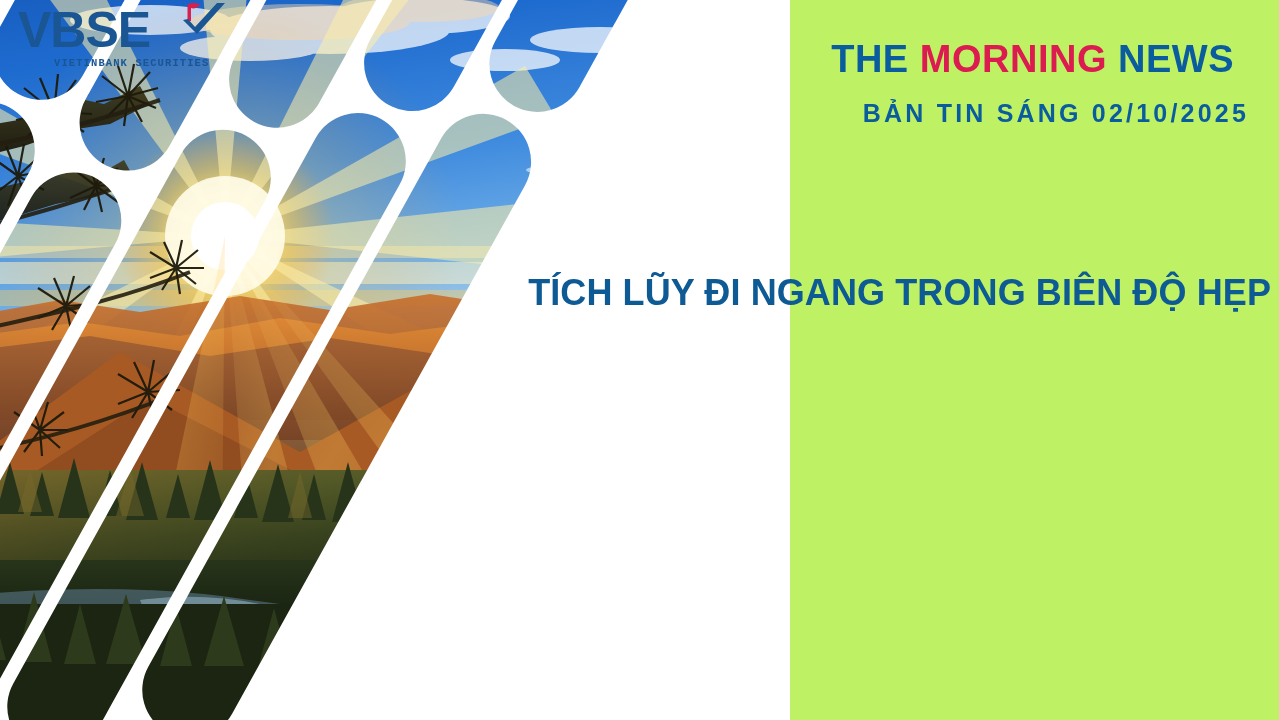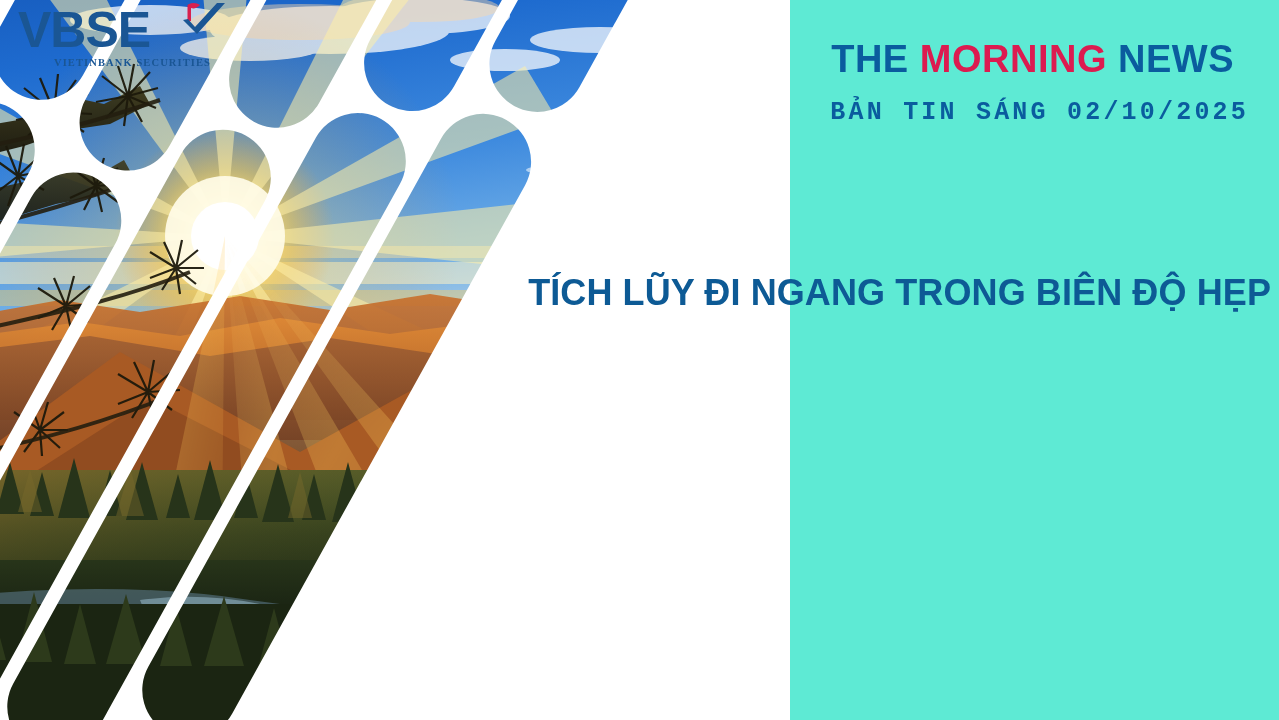--- a/index.html
+++ b/index.html
@@ -11,21 +11,21 @@
   body {
     font-family: "Liberation Sans", sans-serif;
     -webkit-font-smoothing: antialiased;
   }
 
   .slide {
     position: relative;
     width: 1279px;
     height: 720px;
     overflow: hidden;
-    background: #5eead4;
+    background: #bef264;
   }
 
   
   .artwork {
     position: absolute;
     left: 0;
     top: 0;
     width: 790px;
     height: 720px;
     overflow: hidden;
@@ -59,21 +59,21 @@
     display: inline-block;
   }
   .logo-mark {
     position: absolute;
     left: 157px;
     top: -2px;
     width: 56px;
     height: 34px;
   }
   .logo-sub {
-    font-family: Liberation Serif, serif;
+    font-family: Liberation Mono, monospace;
     font-weight: bold;
     font-size: 10.5px;
     letter-spacing: 1.1px;
     color: #1a5694;
     margin: 0;
     padding: 0 0 0 36px;
     line-height: 14px;
   }
 
   
@@ -90,21 +90,21 @@
     font-size: 38px;
     line-height: 44px;
     letter-spacing: 0.5px;
     margin: 15px;
     white-space: nowrap;
   }
   .t-the, .t-news { color: #0a5c9e; }
   .t-morning { color: #dc1b50; }
 
   .title-date {
-    font-family: Liberation Mono, monospace;
+    font-family: Liberation Sans, sans-serif;
     font-weight: bold;
     font-size: 25px;
     line-height: 34px;
     letter-spacing: 3.2px;
     color: #0a5c9e;
     margin: 13px 0 0 0;
     white-space: nowrap;
     text-align: right;
   }
 

